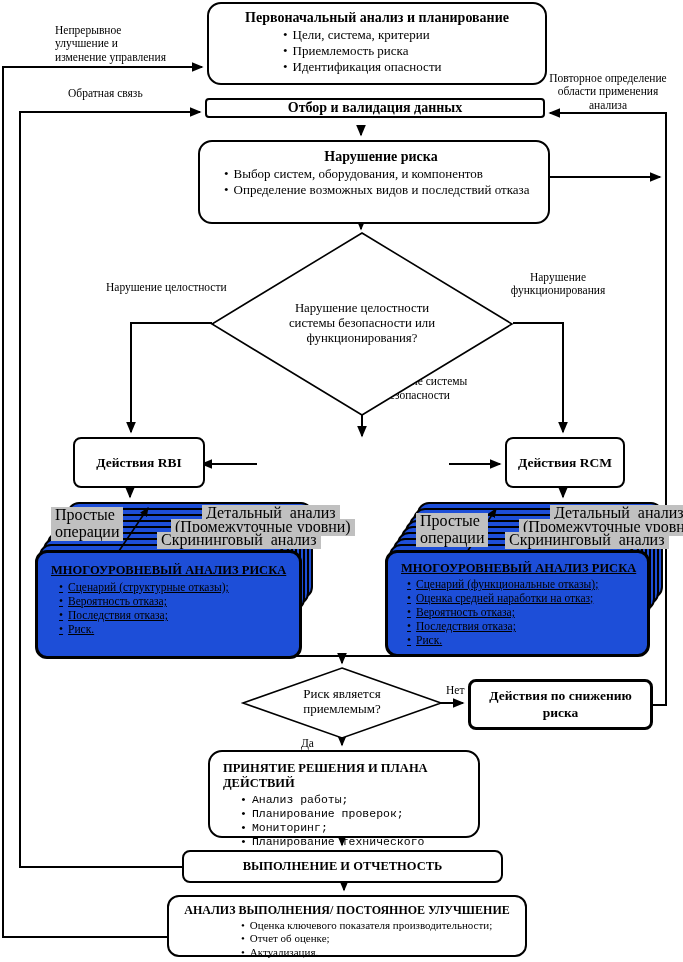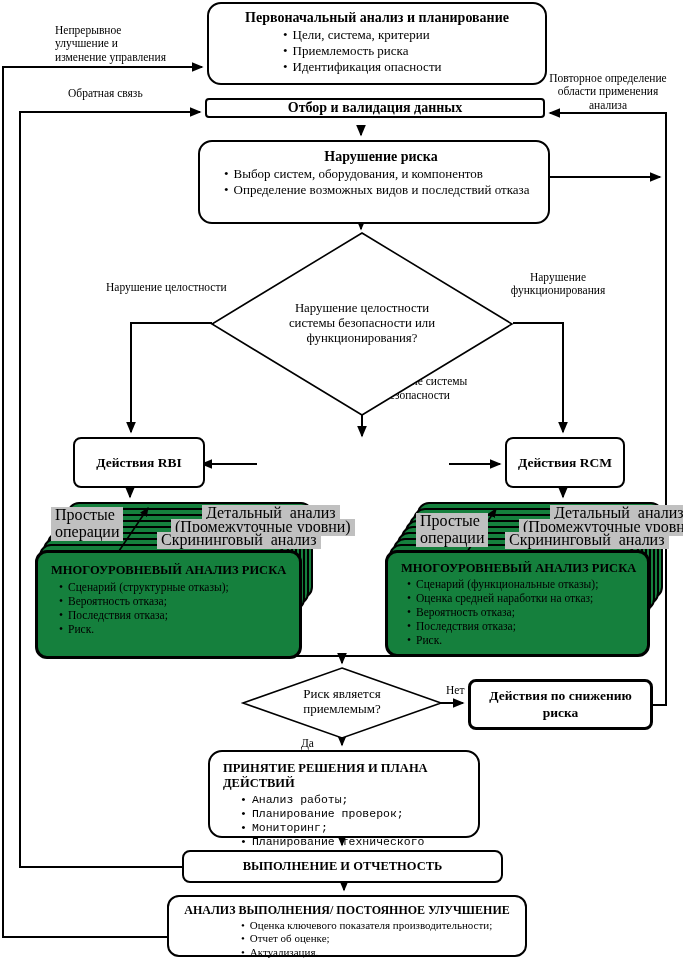--- a/index.html
+++ b/index.html
@@ -13,21 +13,21 @@
   .r14{border-radius:14px;} .r12{border-radius:12px;} .r8{border-radius:8px;} .r4{border-radius:4px;} .r10{border-radius:10px;}
   .center-flex{display:flex;align-items:center;justify-content:center;text-align:center;}
   .bold{font-weight:bold;}
   .pre{white-space:pre-line;}
   .title-c{font-weight:bold;text-align:center;}
   .bu{display:flex;gap:5px;line-height:1.22;}
   .bu::before{content:"\2022";flex:0 0 auto;}
   .lbl{z-index:2;line-height:1.16;}
   .fan-label{z-index:4;background:#c0c0c0;padding:0 4px;line-height:1.05;font-size:16px;white-space:pre-line;}
   .stackwrap{z-index:2;}
-  .card{position:absolute;background:#15803d;border:2px solid #000;border-radius:12px;width:242px;height:93px;}
+  .card{position:absolute;background:#1d4ed8;border:2px solid #000;border-radius:12px;width:242px;height:93px;text-decoration:underline;}
   .card.front{border-width:3px;}
   .dtext{z-index:2;text-align:center;line-height:1.18;}
 </style>
 </head>
 <body>
 
 <div id="canvas">
 
   <div class="abs pre dtext" style="left:350px;top:374px;width:134px;font-size:11.5px;z-index:0;line-height:1.22;">Нарушение системы
 безопасности</div>

